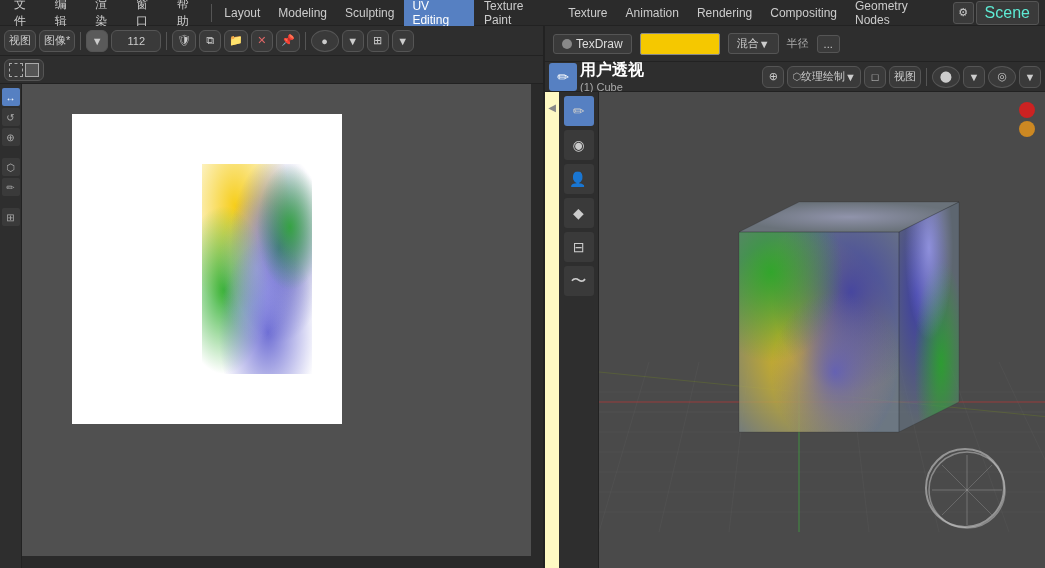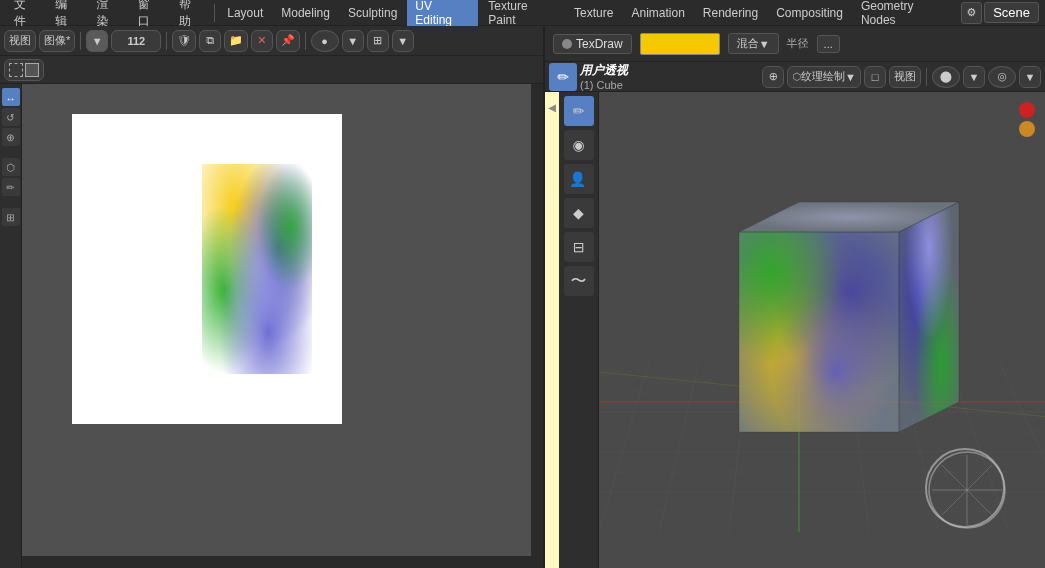--- a/index.html
+++ b/index.html
@@ -33,22 +33,22 @@
     .menu-item.active {
       background: #5680c2;
       color: #fff;
     }
     .menu-spacer { flex: 1; }
     .scene-label {
       background: #3a3a3a;
       border: 1px solid #555;
       padding: 2px 8px;
       border-radius: 3px;
-      color: #ffffff;
-      font-size: 13px;
+      color: #5eead4;
+      font-size: 16px;
     }
     .menu-icon {
       width: 22px;
       height: 22px;
       display: flex;
       align-items: center;
       justify-content: center;
       background: #3a3a3a;
       border: 1px solid #555;
       border-radius: 3px;
@@ -89,21 +89,21 @@
       background: #3a3a3a;
       border: 1px solid #555;
       border-radius: 6px;
       color: #ccc;
       font-size: 11px;
       display: flex;
       align-items: center;
       justify-content: center;
       cursor: pointer;
     }
-    .tb-btn.wide { min-width: 50px; padding: 0 6px; font-weight: bold; }
+    .tb-btn.wide { min-width: 50px; padding: 0 6px; }
     .tb-separator { width: 1px; height: 18px; background: #555; margin: 0 2px; }
 
     
     .uv-toolbar2 {
       height: 28px;
       background: #2e2e2e;
       display: flex;
       align-items: center;
       padding: 0 4px;
       gap: 3px;
@@ -249,21 +249,21 @@
       height: 28px;
       background: #5680c2;
       border-radius: 3px;
       display: flex;
       align-items: center;
       justify-content: center;
       color: white;
       font-size: 14px;
     }
     .tool-info { display: flex; flex-direction: column; }
-    .tool-name { color: #fff; font-size: 12px; font-weight: bold; font-style: italic; }
+    .tool-name { color: #fff; font-size: 16px; font-weight: bold; }
     .tool-sub { color: #aaa; font-size: 11px; }
     .tool-panel-spacer { flex: 1; }
     .color-preview {
       width: 80px;
       height: 22px;
       background: #f5c800;
       border: 1px solid #888;
       border-radius: 2px;
     }
     .blend-selector {

